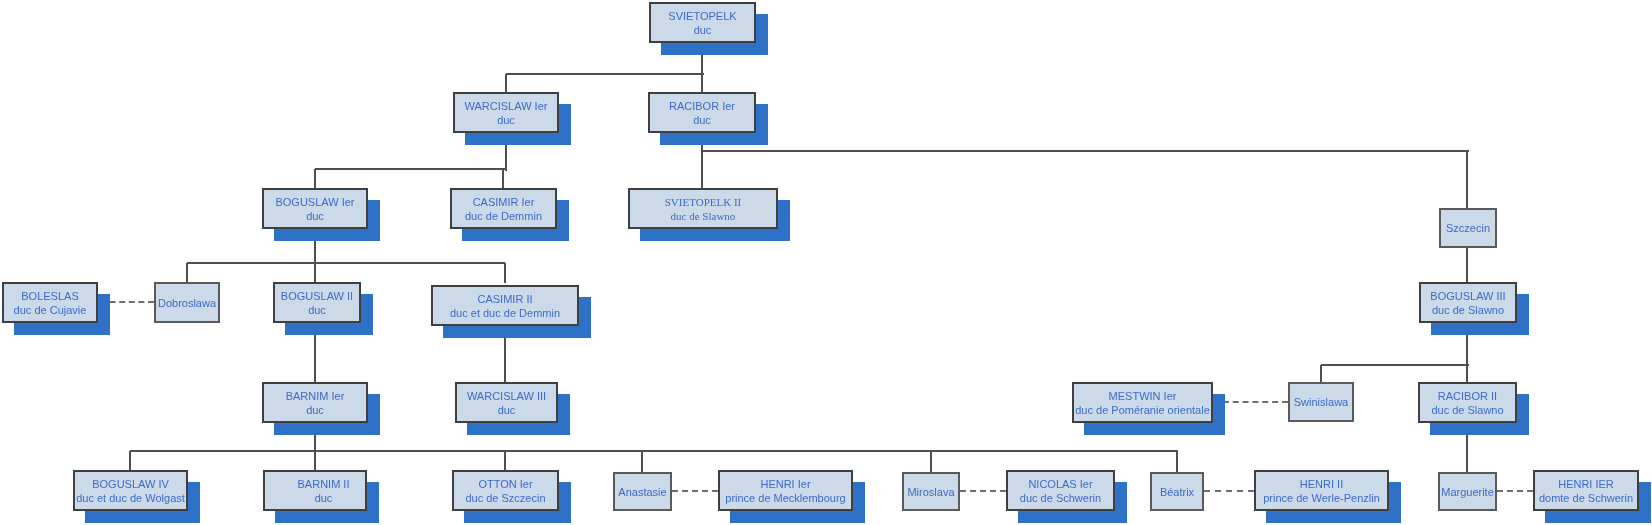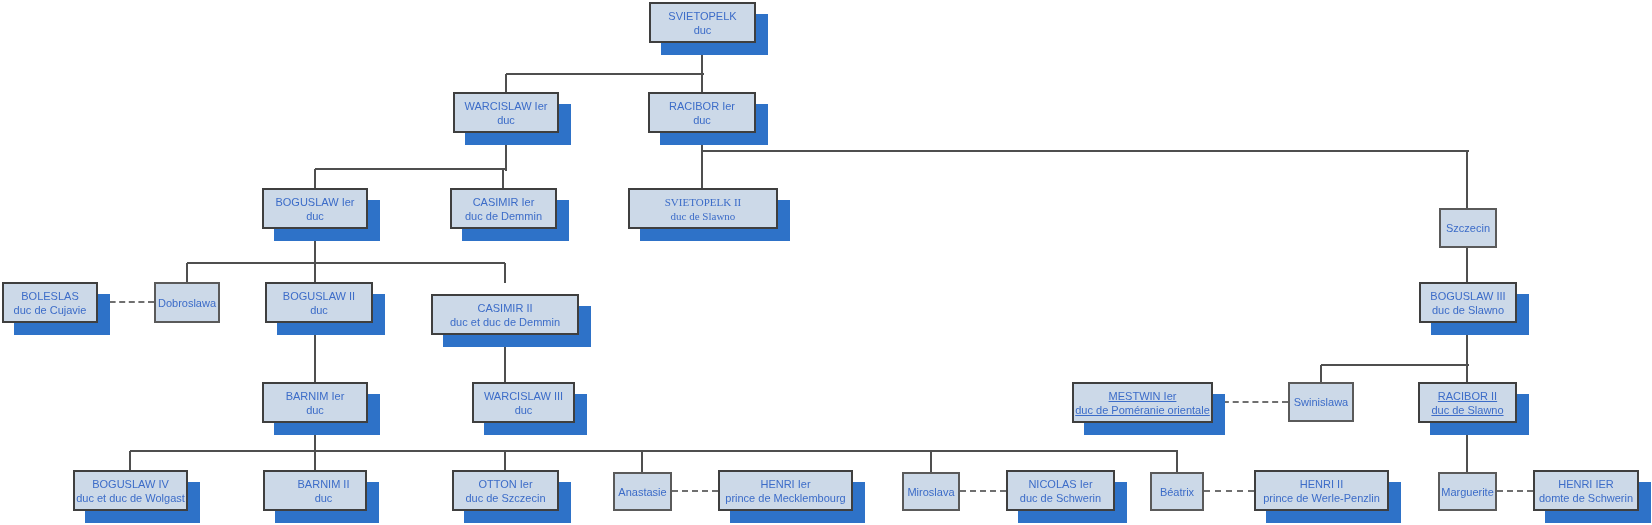--- a/index.html
+++ b/index.html
@@ -108,48 +108,48 @@
       <div class="node minor" style="left: 1439px; top: 208px; width: 58px; height: 40px;">
         <span class="name">Szczecin</span>
       </div>
       <div class="node major" style="left: 2px; top: 282px; width: 96px; height: 41px;">
         <span class="name">BOLESLAS</span>
         <span class="title">duc de Cujavie</span>
       </div>
       <div class="node minor" style="left: 154px; top: 282px; width: 66px; height: 41px;">
         <span class="name">Dobroslawa</span>
       </div>
-      <div class="node major" style="left: 265px; top: 282px; width: 108px; height: 41px;">
+      <div class="node major" style="left: 273px; top: 282px; width: 88px; height: 41px;">
         <span class="name">BOGUSLAW II</span>
         <span class="title">duc</span>
       </div>
-      <div class="node major" style="left: 431px; top: 294px; width: 148px; height: 41px; text-align: right;">
+      <div class="node major" style="left: 431px; top: 285px; width: 148px; height: 41px; text-align: right;">
         <span class="name">CASIMIR II</span>
         <span class="title">duc et duc de Demmin</span>
       </div>
       <div class="node major" style="left: 1419px; top: 282px; width: 98px; height: 41px;">
         <span class="name">BOGUSLAW III</span>
         <span class="title">duc de Slawno</span>
       </div>
       <div class="node major" style="left: 262px; top: 382px; width: 106px; height: 41px;">
         <span class="name">BARNIM Ier</span>
         <span class="title">duc</span>
       </div>
-      <div class="node major" style="left: 455px; top: 382px; width: 103px; height: 41px; margin-left: 17px;">
+      <div class="node major" style="left: 455px; top: 382px; width: 103px; height: 41px;">
         <span class="name">WARCISLAW III</span>
         <span class="title">duc</span>
       </div>
-      <div class="node major" style="left: 1072px; top: 382px; width: 141px; height: 41px; text-decoration: underline;">
+      <div class="node major" style="left: 1072px; top: 382px; width: 141px; height: 41px;">
         <span class="name">MESTWIN Ier</span>
         <span class="title">duc de Poméranie orientale</span>
       </div>
       <div class="node minor" style="left: 1288px; top: 382px; width: 66px; height: 40px;">
         <span class="name">Swinislawa</span>
       </div>
-      <div class="node major" style="left: 1418px; top: 382px; width: 99px; height: 41px; text-decoration: underline;">
+      <div class="node major" style="left: 1418px; top: 382px; width: 99px; height: 41px;">
         <span class="name">RACIBOR II</span>
         <span class="title">duc de Slawno</span>
       </div>
       <div class="node major" style="left: 73px; top: 470px; width: 115px; height: 41px;">
         <span class="name">BOGUSLAW IV</span>
         <span class="title">duc et duc de Wolgast</span>
       </div>
       <div class="node major" style="left: 263px; top: 470px; width: 104px; height: 41px; padding-left: 20px;">
         <span class="name">BARNIM II</span>
         <span class="title">duc</span>

